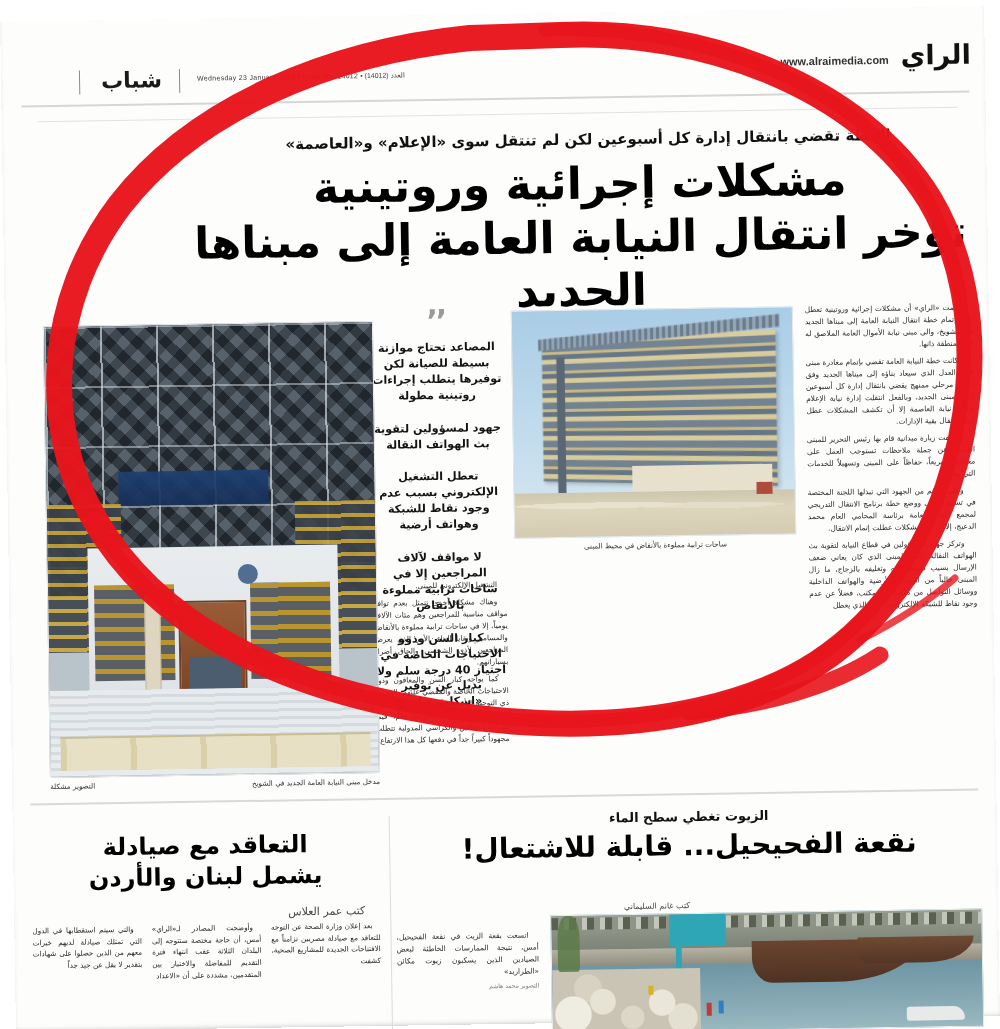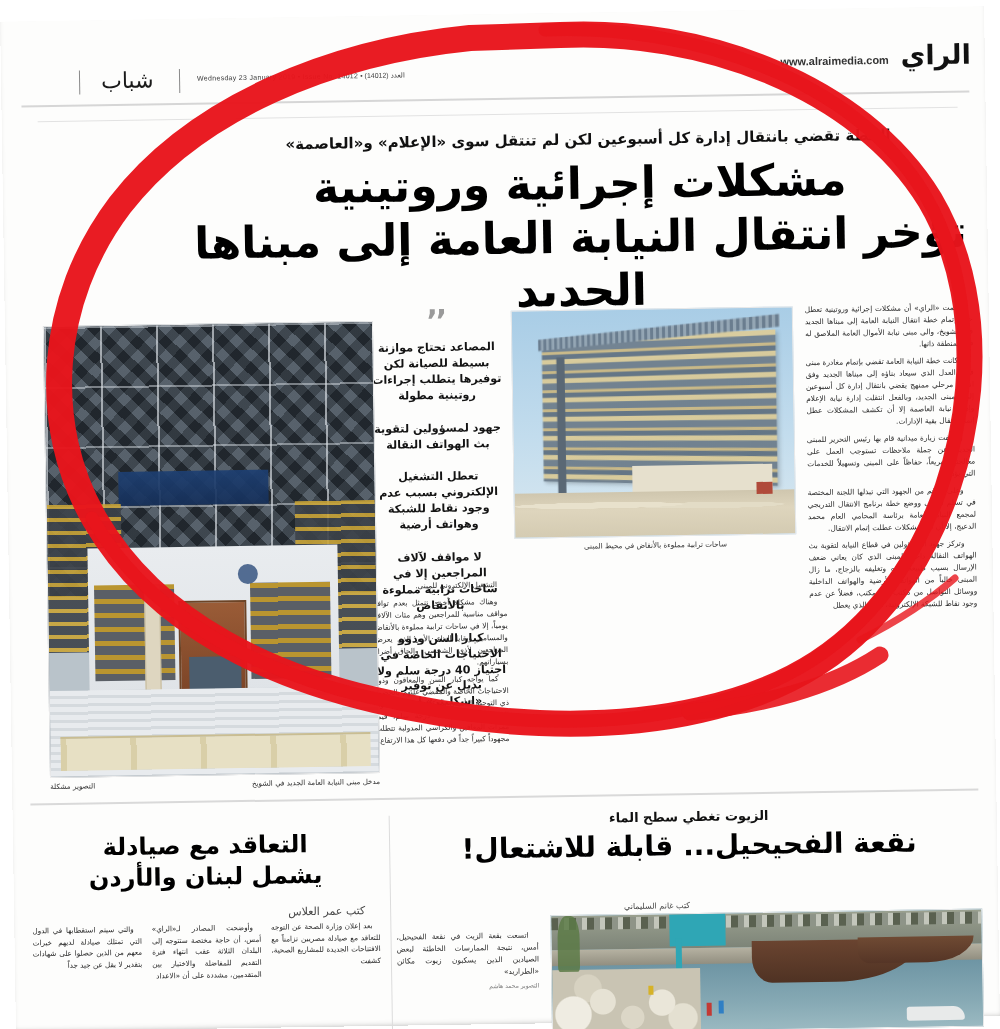--- a/index.html
+++ b/index.html
@@ -36,21 +36,21 @@
     font-size:27px; font-weight:bold; color:#111; letter-spacing:-1px;
     line-height:1;
   }
   .site-url{
     position:absolute; right:96px; top:16px;
     font-size:11px; font-weight:bold; color:#333;
     font-family:"Liberation Sans", sans-serif;
   }
   .section-tag{
     position:absolute; left:100px; top:18px;
-    font-size:22px; font-weight:normal; color:#1a1a1a; letter-spacing:2px;
+    font-size:22px; font-weight:bold; color:#1a1a1a; letter-spacing:2px;
   }
   .tag-rule-a{ position:absolute; left:78px; top:20px; width:1px; height:24px; background:#8a8a8a; }
   .tag-rule-b{ position:absolute; left:178px; top:20px; width:1px; height:24px; background:#8a8a8a; }
   .issue-line{
     position:absolute; left:196px; top:26px;
     font-size:7px; color:#3a3a3a; letter-spacing:.3px;
     font-family:"Liberation Sans", sans-serif;
     white-space:nowrap;
   }
   .rule1{ position:absolute; left:20px; top:84px; width:948px; height:2px; background:#d6d6d6; }

